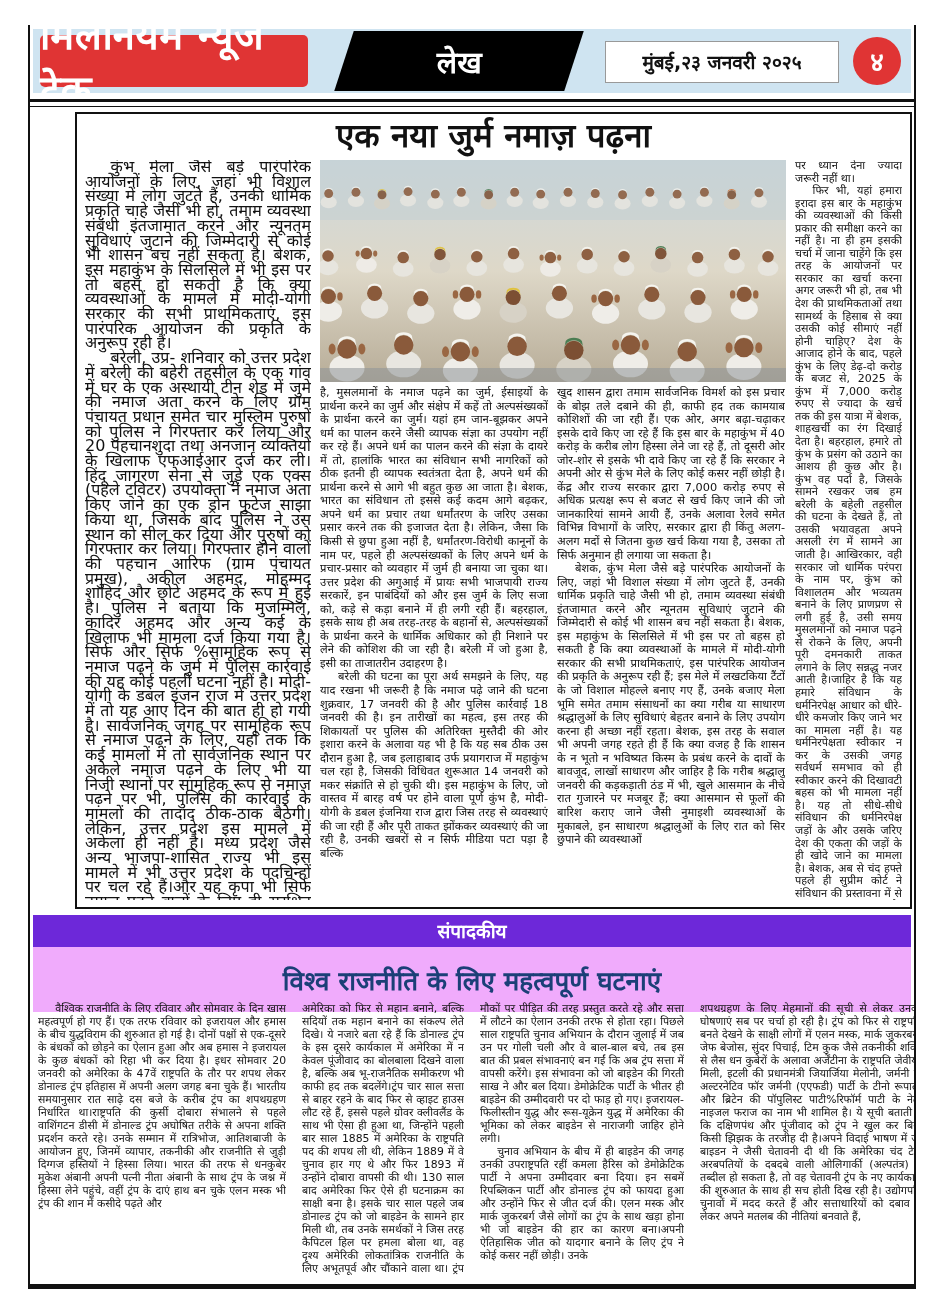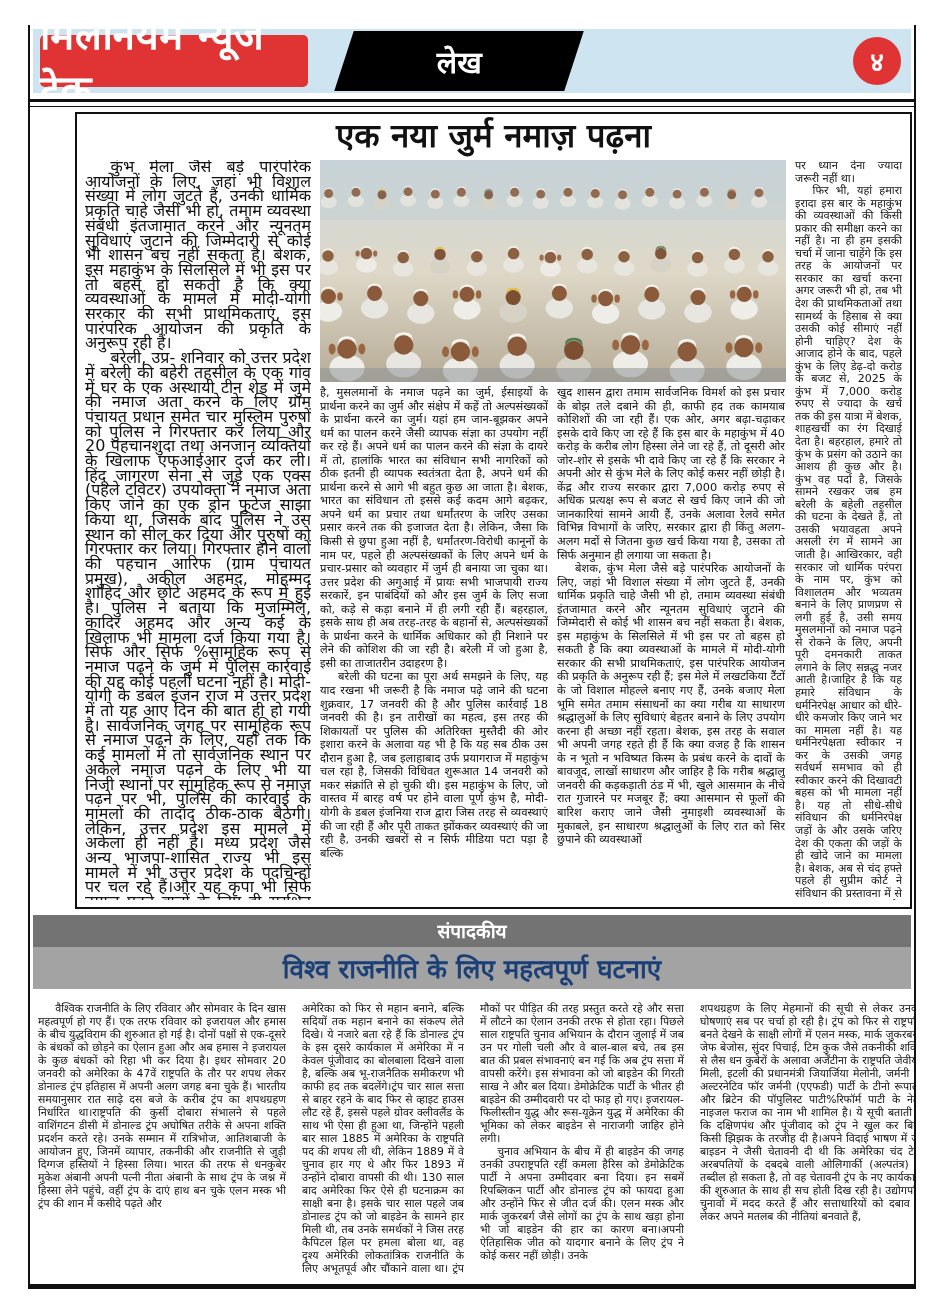--- a/index.html
+++ b/index.html
@@ -29,44 +29,47 @@
   .acol{overflow:hidden;text-align:justify;}
   .acol p{margin:0;text-indent:1.6em;}
   .acol p.noindent{text-indent:0;}
   .col1{width:226px;font-size:16px;line-height:14.7px;}
   .mid{width:466px;display:flex;flex-direction:column;}
   .photo{width:466px;height:222px;background:#b9c2c6;flex:none;}
   .mid-cols{display:flex;gap:9px;flex:1;overflow:hidden;margin-top:4px;}
   .col2,.col3{width:228px;font-size:11.3px;line-height:13.55px;}
   .col4{flex:1;font-size:11px;line-height:12.55px;}
   
-  .edit-bar{position:absolute;left:3px;right:3px;top:890px;height:32px;background:#737373;
+  .edit-bar{position:absolute;left:3px;right:3px;top:890px;height:32px;background:#6d28d9;
             display:flex;align-items:center;justify-content:center;}
   .edit-bar span{color:#fff;font-size:19px;font-weight:bold;}
-  .edit-title-band{position:absolute;left:3px;right:3px;top:922px;height:42px;background:#a3a3a3;
+  .edit-title-band{position:absolute;left:3px;right:3px;top:922px;height:65px;background:#f0abfc;
                    display:flex;align-items:center;justify-content:center;}
   .edit-title-band span{color:#1b3f77;font-size:26px;font-weight:bold;}
   .edit-body{position:absolute;left:8px;right:0;top:977px;height:273px;display:grid;
              grid-template-columns:248px 162px 204px 222px;gap:16px;overflow:hidden;}
   .ecol{overflow:hidden;text-align:justify;font-size:10.8px;line-height:13px;}
   .ecol p{margin:0;text-indent:1.6em;}
   .ecol p.noindent{text-indent:0;}
 </style>
 </head>
 <body>
 
 <div class="page">
   <div class="content">
 
     <div class="header-bar">
       <div class="masthead-box">
         <span>मिलेनियम न्यूज टेक</span>
       </div>
       <div class="section-shape">
         <span>लेख</span>
+      </div>
+      <div class="date-box">
+        <span>मुंबई,२३ जनवरी २०२५</span>
       </div>
       <div class="page-circle">
         <span>४</span>
       </div>
     </div>
     <div class="rule-a"></div>
     <div class="rule-b"></div>
 
     <div class="article-box">
       <h1 class="headline">एक नया जुर्म नमाज़ पढ़ना</h1>

